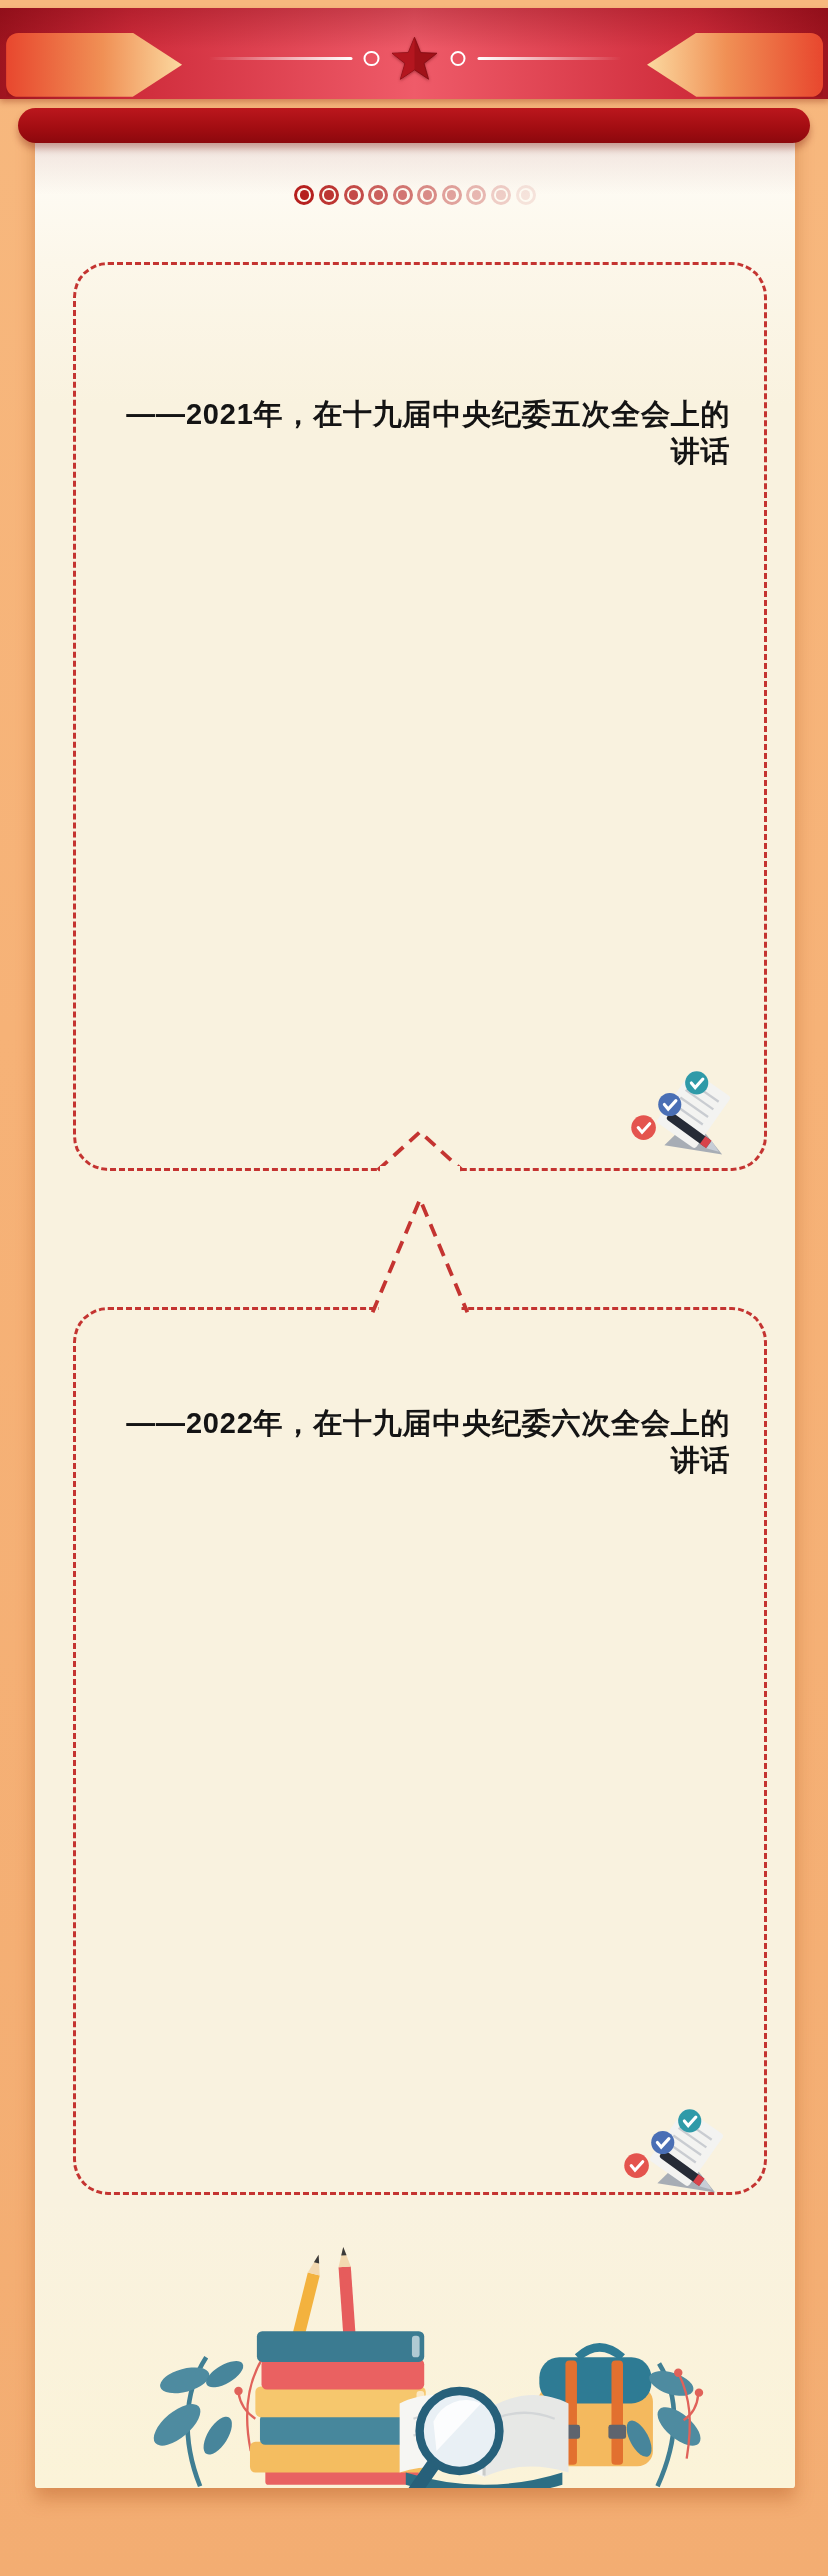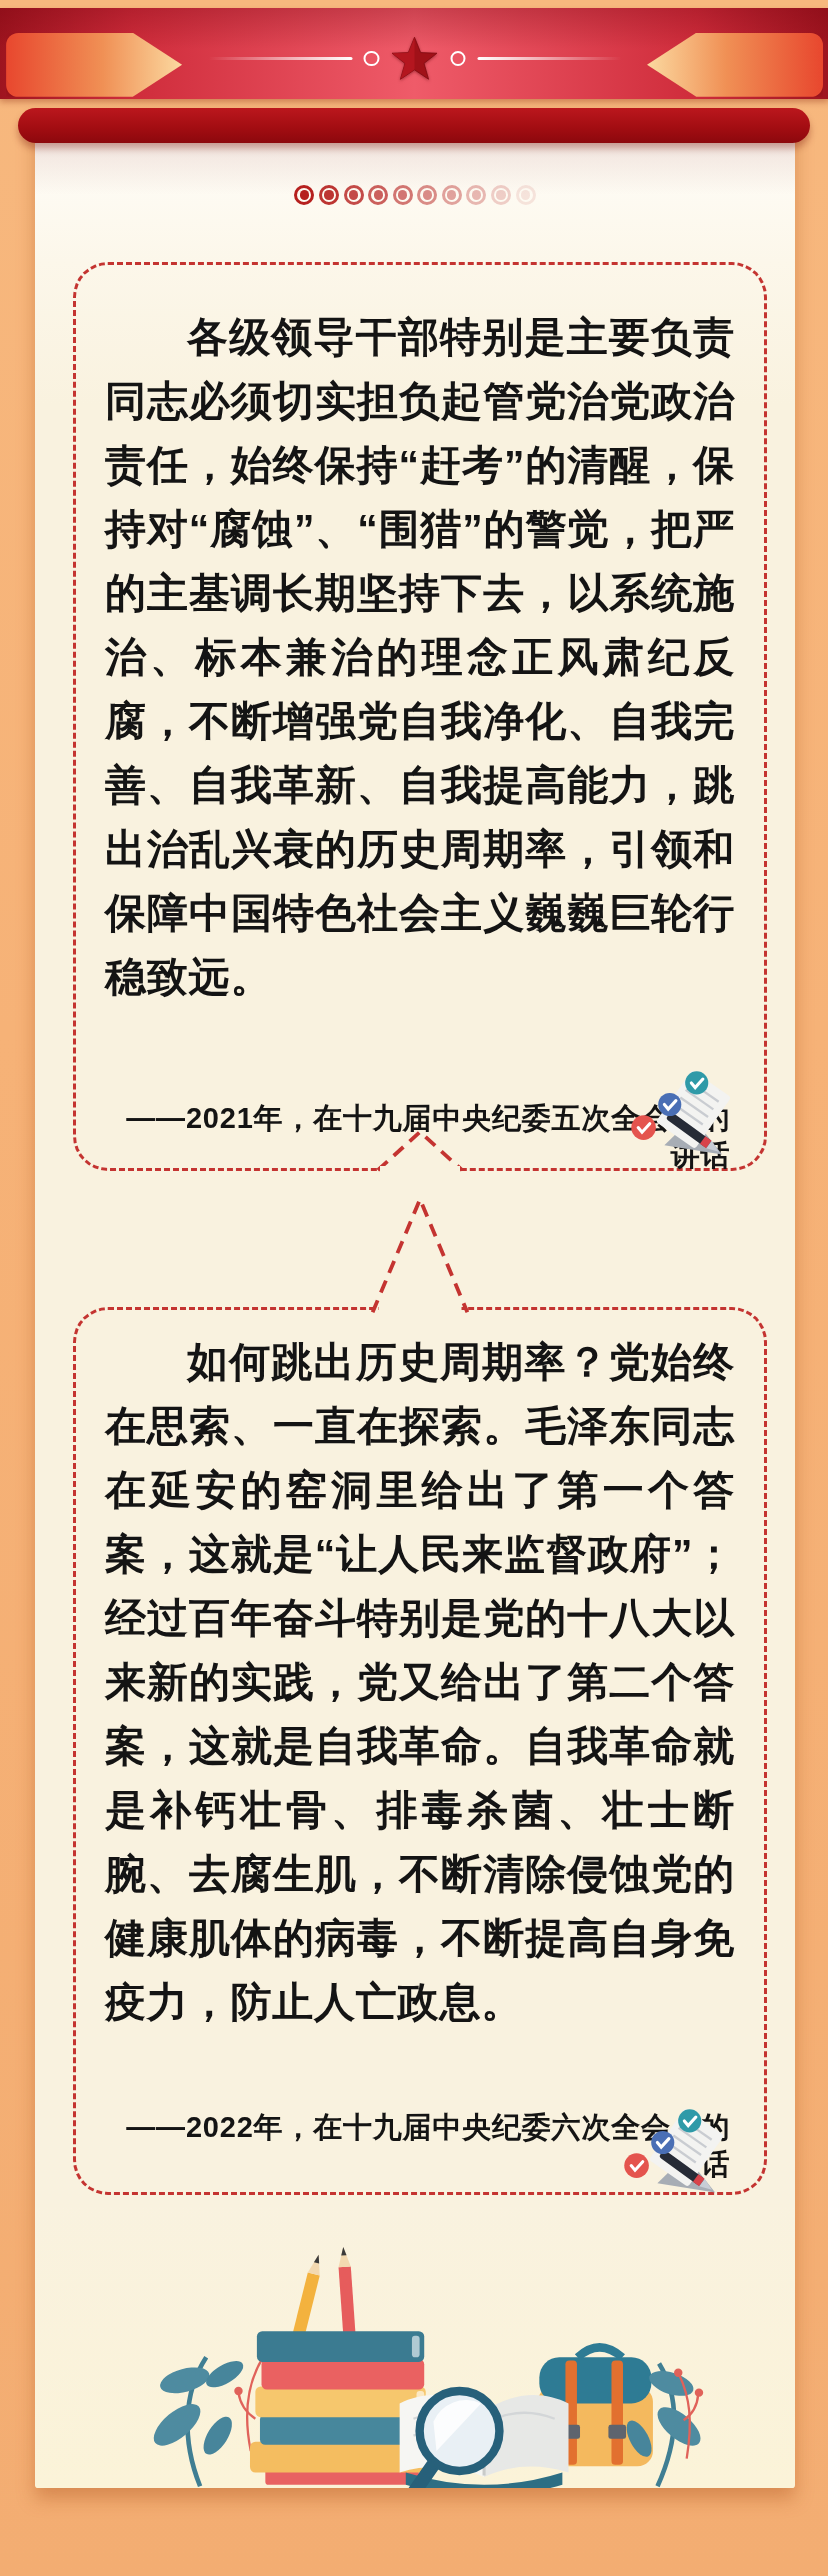--- a/index.html
+++ b/index.html
@@ -128,21 +128,20 @@
       <span class="dot" style="opacity: 0.7;"></span>
       <span class="dot" style="opacity: 0.6;"></span>
       <span class="dot" style="opacity: 0.5;"></span>
       <span class="dot" style="opacity: 0.4;"></span>
       <span class="dot" style="opacity: 0.3;"></span>
       <span class="dot" style="opacity: 0.2;"></span>
       <span class="dot" style="opacity: 0.1;"></span>
     </div>
 
   <section class="quote q1">
-    <p class="quote-body">各级领导干部特别是主要负责同志必须切实担负起管党治党政治责任，始终保持“赶考”的清醒，保持对“腐蚀”、“围猎”的警觉，把严的主基调长期坚持下去，以系统施治、标本兼治的理念正风肃纪反腐，不断增强党自我净化、自我完善、自我革新、自我提高能力，跳出治乱兴衰的历史周期率，引领和保障中国特色社会主义巍巍巨轮行稳致远。</p>
     <p class="quote-attr">——2021年，在十九届中央纪委五次全会上的讲话</p>
     <div class="tail-cover cover-bottom"></div>
     <svg class="tail tail-down" width="92" height="45" viewBox="0 0 120 58">
       <path d="M5,56 L60,6 L115,56" fill="none" stroke="#c43431" stroke-width="5" stroke-dasharray="17 11"></path>
     </svg>
     <svg class="note-icon" viewBox="0 0 148 124">
       <defs>
         <g id="pennote">
           <polygon points="55,102 130,114 92,66" fill="#a7adb5"></polygon>
           <g transform="rotate(35 92 55)">
@@ -166,21 +165,20 @@
           <path d="M55,49 l5,6 l10,-11" stroke="#fff" stroke-width="4" fill="none" stroke-linecap="round"></path>
           <circle cx="28" cy="79" r="16" fill="#e4544e"></circle>
           <path d="M21,79 l5,6 l10,-11" stroke="#fff" stroke-width="4" fill="none" stroke-linecap="round"></path>
         </g>
       </defs>
       <use href="#pennote"></use>
     </svg>
   </section>
 
   <section class="quote q2">
-    <p class="quote-body">如何跳出历史周期率？党始终在思索、一直在探索。毛泽东同志在延安的窑洞里给出了第一个答案，这就是“让人民来监督政府”；经过百年奋斗特别是党的十八大以来新的实践，党又给出了第二个答案，这就是自我革命。自我革命就是补钙壮骨、排毒杀菌、壮士断腕、去腐生肌，不断清除侵蚀党的健康肌体的病毒，不断提高自身免疫力，防止人亡政息。</p>
     <p class="quote-attr">——2022年，在十九届中央纪委六次全会上的讲话</p>
     <div class="tail-cover cover-top"></div>
     <svg class="tail tail-up" width="107" height="121" viewBox="0 0 140 158">
       <path d="M8,156 L70,8 L132,156" fill="none" stroke="#c43431" stroke-width="5" stroke-dasharray="17 11"></path>
     </svg>
     <svg class="note-icon" viewBox="0 0 148 124">
       <use href="#pennote"></use>
     </svg>
   </section>
 

